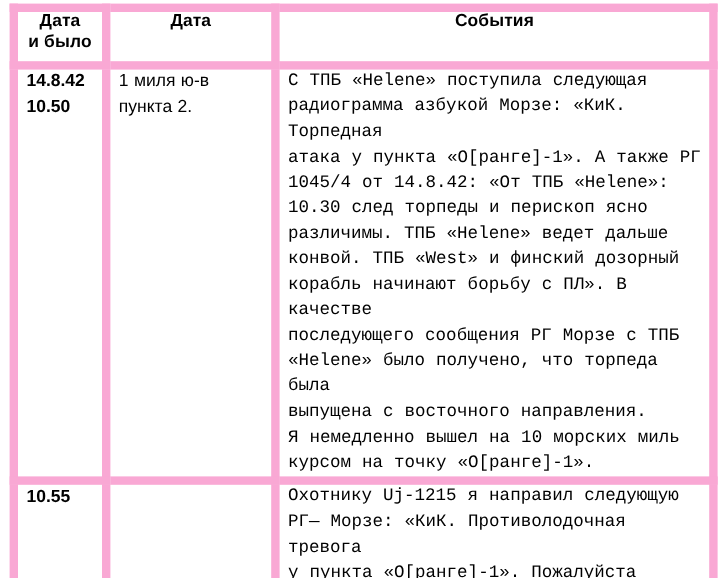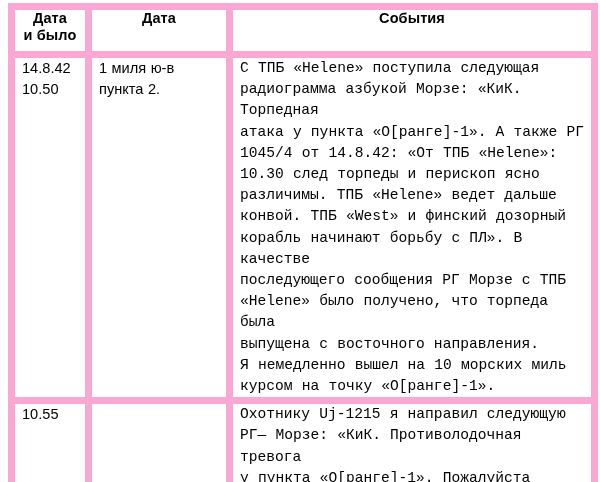--- a/index.html
+++ b/index.html
@@ -66,20 +66,21 @@
     line-height: 21.2px;
     padding: 5px 6px 6px 7px;
     text-align: left;
     white-space: pre-line;
     word-spacing: 0.4px;
   }
 
   td.cell-date {
     padding-left: 7px;
     white-space: pre-line;
+    font-weight: bold;
   }
 
   td.cell-place {
     padding-left: 7px;
     white-space: pre-line;
     margin-top: 28px;
   }
 
   td.cell-event {
     padding-left: 7px;

